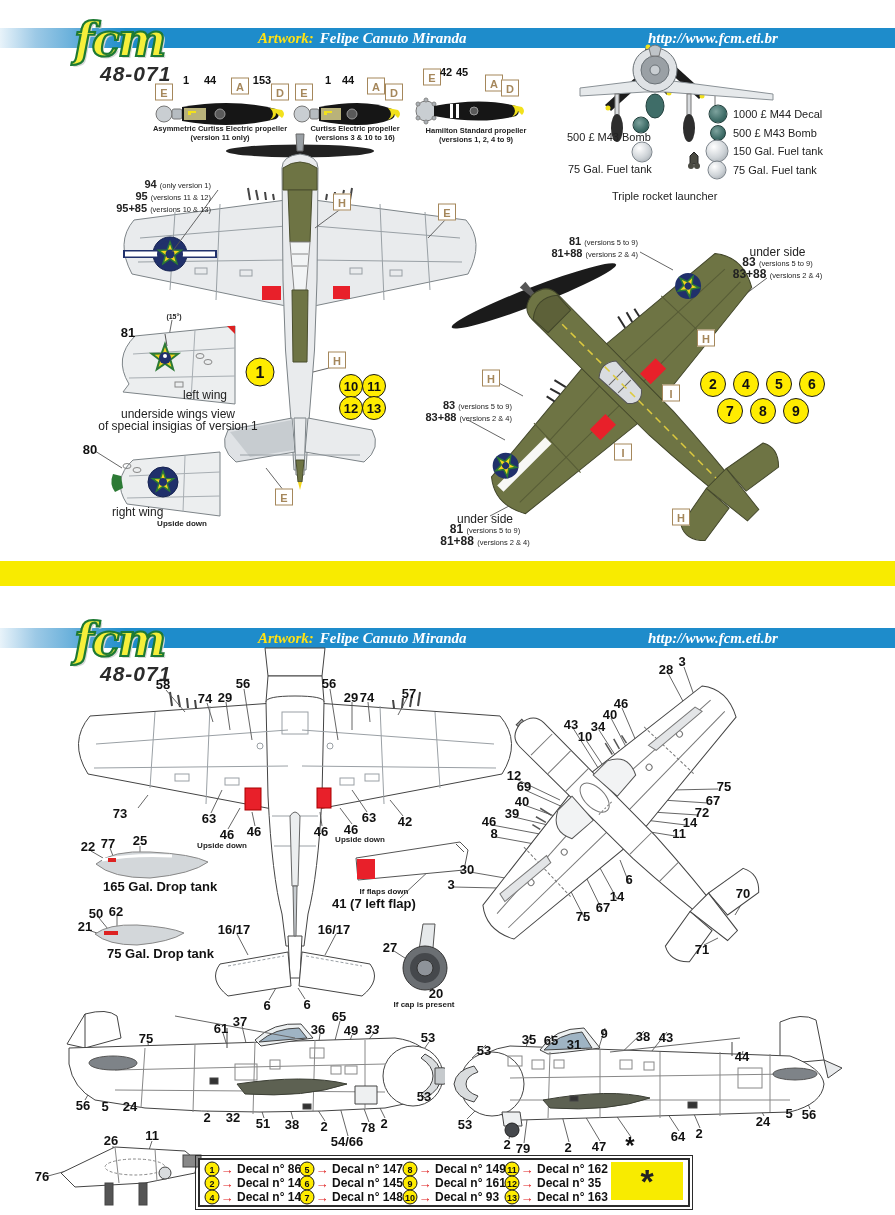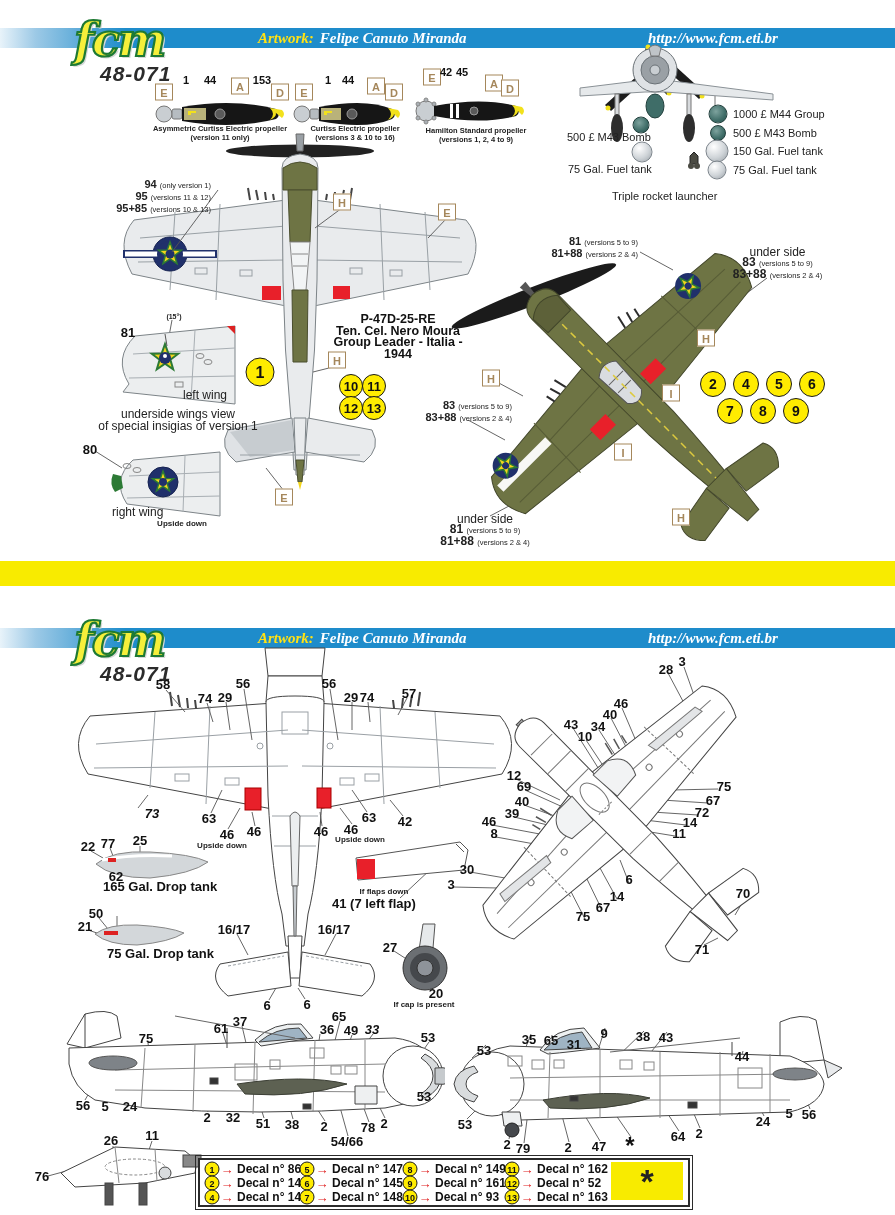--- a/index.html
+++ b/index.html
@@ -160,21 +160,21 @@
     <ellipse cx="42" cy="92" rx="6" ry="14" fill="#2e2e2e"></ellipse>
     <ellipse cx="114" cy="92" rx="6" ry="14" fill="#2e2e2e"></ellipse>
     <ellipse cx="80" cy="70" rx="9" ry="12" fill="#3f6d68" stroke="#22403d"></ellipse>
     <line x1="140" y1="60" x2="140" y2="80" stroke="#777"></line>
   </svg>
   <div class="bomb" style="left:641px;top:125px;width:15px;height:15px;"></div>
   <div class="olabel" style="left:567px;top:131px;">500 £ M43 Bomb</div>
   <div class="tank" style="left:642px;top:152px;width:19px;height:19px;"></div>
   <div class="olabel" style="left:568px;top:163px;">75 Gal. Fuel tank</div>
   <div class="bomb" style="left:718px;top:114px;width:17px;height:17px;"></div>
-  <div class="olabel" style="left:733px;top:108px;">1000 £ M44 Group</div>
+  <div class="olabel" style="left:733px;top:108px;">1000 £ M44 Decal</div>
   <div class="bomb" style="left:718px;top:133px;width:14px;height:14px;"></div>
   <div class="olabel" style="left:733px;top:127px;">500 £ M43 Bomb</div>
   <div class="tank" style="left:717px;top:151px;width:21px;height:21px;"></div>
   <div class="olabel" style="left:733px;top:145px;">150 Gal. Fuel tank</div>
   <div class="tank" style="left:717px;top:170px;width:17px;height:17px;"></div>
   <div class="olabel" style="left:733px;top:164px;">75 Gal. Fuel tank</div>
   <svg class="abs" style="left:686px;top:152px;" width="16" height="18">
     <path d="M4,4 L8,0 L12,4 L12,12 L4,12 Z" fill="#4a4a42" stroke="#222"></path>
     <circle cx="5" cy="14" r="3" fill="#4a4a42"></circle>
       <circle cx="11" cy="14" r="3" fill="#4a4a42"></circle>
@@ -265,25 +265,20 @@
     <div><span>94</span> <span class="s">(only version 1)</span></div>
     <div><span>95</span> <span class="s">(versions 11 &amp; 12)</span></div>
     <div><span>95+85</span> <span class="s">(versions 10 &amp; 13)</span></div>
   </div>
 
   <div class="lb" style="left:342px;top:202px;">H</div>
   <div class="lb" style="left:447px;top:212px;">E</div>
   <div class="lb" style="left:337px;top:360px;">H</div>
   <div class="lb" style="left:284px;top:497px;">E</div>
 
-  <div class="title3" style="left:318px;top:314px;width:160px;">
-    <div>P-47D-25-RE</div>
-      <div>Ten. Cel. Nero Moura</div>
-      <div>Group Leader - Italia - 1944</div>
-  </div>
 
   <svg class="abs" style="left:105px;top:318px;" width="135" height="92">
     <path d="M130,8 L30,18 Q8,40 24,66 L18,74 L130,86 Z" fill="#eceeef" stroke="#7d8488"></path>
     <path d="M130,30 L28,36 M130,58 L24,60 M90,12 L86,82" stroke="#a8aeb3" fill="none"></path>
     <path d="M122,8 L130,8 L130,16 Z" fill="#d22"></path>
     <g transform="translate(60,40)">
       <polygon points="0,-14 3.3,-4.6 13.3,-4.3 5.4,1.8 8.2,11.3 0,5.6 -8.2,11.3 -5.4,1.8 -13.3,-4.3 -3.3,-4.6" fill="#f2d51c" stroke="#2c7a35" stroke-width="2"></polygon>
       <circle r="6" fill="#20306b"></circle>
         <circle cx="0" cy="-2" r="2" fill="#fff"></circle>
       <line x1="0" y1="-24" x2="2" y2="-12" stroke="#555"></line>
@@ -557,21 +552,21 @@
   </svg>
 
   <div class="n" style="left:163px;top:684px;">58</div>
   <div class="n" style="left:205px;top:698px;">74</div>
   <div class="n" style="left:225px;top:697px;">29</div>
   <div class="n" style="left:243px;top:683px;">56</div>
   <div class="n" style="left:329px;top:683px;">56</div>
   <div class="n" style="left:351px;top:697px;">29</div>
   <div class="n" style="left:367px;top:697px;">74</div>
   <div class="n" style="left:409px;top:693px;">57</div>
-  <div class="n" style="left:152px;top:813px;font-style:italic;">73</div>
+  <div class="n" style="left:120px;top:813px;">73</div>
   <div class="n" style="left:209px;top:818px;">63</div>
   <div class="n" style="left:227px;top:834px;">46</div>
   <div class="n" style="left:254px;top:831px;">46</div>
   <div class="tiny" style="left:222px;top:846px;">Upside down</div>
   <div class="n" style="left:321px;top:831px;">46</div>
   <div class="n" style="left:351px;top:829px;">46</div>
   <div class="tiny" style="left:360px;top:840px;">Upside down</div>
   <div class="n" style="left:369px;top:817px;">63</div>
   <div class="n" style="left:405px;top:821px;">42</div>
   <div class="n" style="left:234px;top:929px;">16/17</div>
@@ -587,21 +582,21 @@
   <div class="n" style="left:88px;top:846px;">22</div>
   <div class="n" style="left:108px;top:843px;">77</div>
   <div class="n" style="left:140px;top:840px;">25</div>
   <div class="capb" style="left:103px;top:880px;">165 Gal. Drop tank</div>
 
   <svg class="abs" style="left:92px;top:922px;" width="95" height="26">
     <path d="M3,12 Q16,2 45,3 Q78,5 92,11 Q78,20 45,23 Q16,23 3,12 Z" fill="#d3d7da" stroke="#888"></path>
     <rect x="12" y="9" width="14" height="4" fill="#d22"></rect>
   </svg>
   <div class="n" style="left:96px;top:913px;">50</div>
-  <div class="n" style="left:116px;top:876px;">62</div>
+  <div class="n" style="left:116px;top:911px;">62</div>
   <div class="n" style="left:85px;top:926px;">21</div>
   <div class="capb" style="left:107px;top:947px;">75 Gal. Drop tank</div>
 
   <svg class="abs" style="left:352px;top:840px;" width="120" height="45">
     <path d="M4,18 L108,2 L116,10 L112,30 L6,40 Z" fill="#fff" stroke="#555"></path>
     <rect x="5" y="19" width="18" height="20" fill="#e8202a"></rect>
     <path d="M104,4 L112,12" stroke="#555"></path>
   </svg>
   <div class="tiny" style="left:384px;top:892px;">If flaps down</div>
   <div class="capb" style="left:332px;top:897px;">41 (7 left flap)</div>
@@ -718,21 +713,21 @@
       <rect x="155" y="70" width="8" height="6" fill="#333"></rect>
       <rect x="248" y="96" width="8" height="5" fill="#333"></rect>
       <path d="M300,78 L322,78 L322,96 L300,96 Z" fill="#eef0f1"></path>
       <path d="M120,8 L240,30" stroke="#666" fill="none"></path>
       <line x1="172" y1="20" x2="172" y2="40" stroke="#444"></line>
     </g>
   </svg>
   <div class="n" style="left:146px;top:1038px;">75</div>
   <div class="n" style="left:221px;top:1028px;">61</div>
   <div class="n" style="left:240px;top:1021px;">37</div>
-  <div class="n" style="left:318px;top:1029px;margin-left:9px;">36</div>
+  <div class="n" style="left:318px;top:1029px;">36</div>
   <div class="n" style="left:339px;top:1016px;">65</div>
   <div class="n" style="left:351px;top:1030px;">49</div>
   <div class="n" style="left:372px;top:1029px;font-style:italic;">33</div>
   <div class="n" style="left:428px;top:1037px;">53</div>
   <div class="n" style="left:83px;top:1105px;">56</div>
   <div class="n" style="left:105px;top:1106px;">5</div>
   <div class="n" style="left:130px;top:1106px;">24</div>
   <div class="n" style="left:207px;top:1117px;">2</div>
   <div class="n" style="left:233px;top:1117px;">32</div>
   <div class="n" style="left:263px;top:1123px;">51</div>
@@ -832,21 +827,21 @@
   <div class="larrow" style="left:227px;top:1183px;">→</div>
   <div class="ltext" style="left:237px;top:1183px;">Decal n° 143</div>
   <div class="lcirc" style="left:307px;top:1183px;">6</div>
   <div class="larrow" style="left:322px;top:1183px;">→</div>
   <div class="ltext" style="left:332px;top:1183px;">Decal n° 145</div>
   <div class="lcirc" style="left:410px;top:1183px;">9</div>
   <div class="larrow" style="left:425px;top:1183px;">→</div>
   <div class="ltext" style="left:435px;top:1183px;">Decal n° 161</div>
   <div class="lcirc" style="left:512px;top:1183px;">12</div>
   <div class="larrow" style="left:527px;top:1183px;">→</div>
-  <div class="ltext" style="left:537px;top:1183px;">Decal n° 52</div>
+  <div class="ltext" style="left:537px;top:1183px;">Decal n° 35</div>
 
   <div class="lcirc" style="left:212px;top:1197px;">4</div>
   <div class="larrow" style="left:227px;top:1197px;">→</div>
   <div class="ltext" style="left:237px;top:1197px;">Decal n° 146</div>
   <div class="lcirc" style="left:307px;top:1197px;">7</div>
   <div class="larrow" style="left:322px;top:1197px;">→</div>
   <div class="ltext" style="left:332px;top:1197px;">Decal n° 148</div>
   <div class="lcirc" style="left:410px;top:1197px;">10</div>
   <div class="larrow" style="left:425px;top:1197px;">→</div>
   <div class="ltext" style="left:435px;top:1197px;">Decal n° 93</div>

